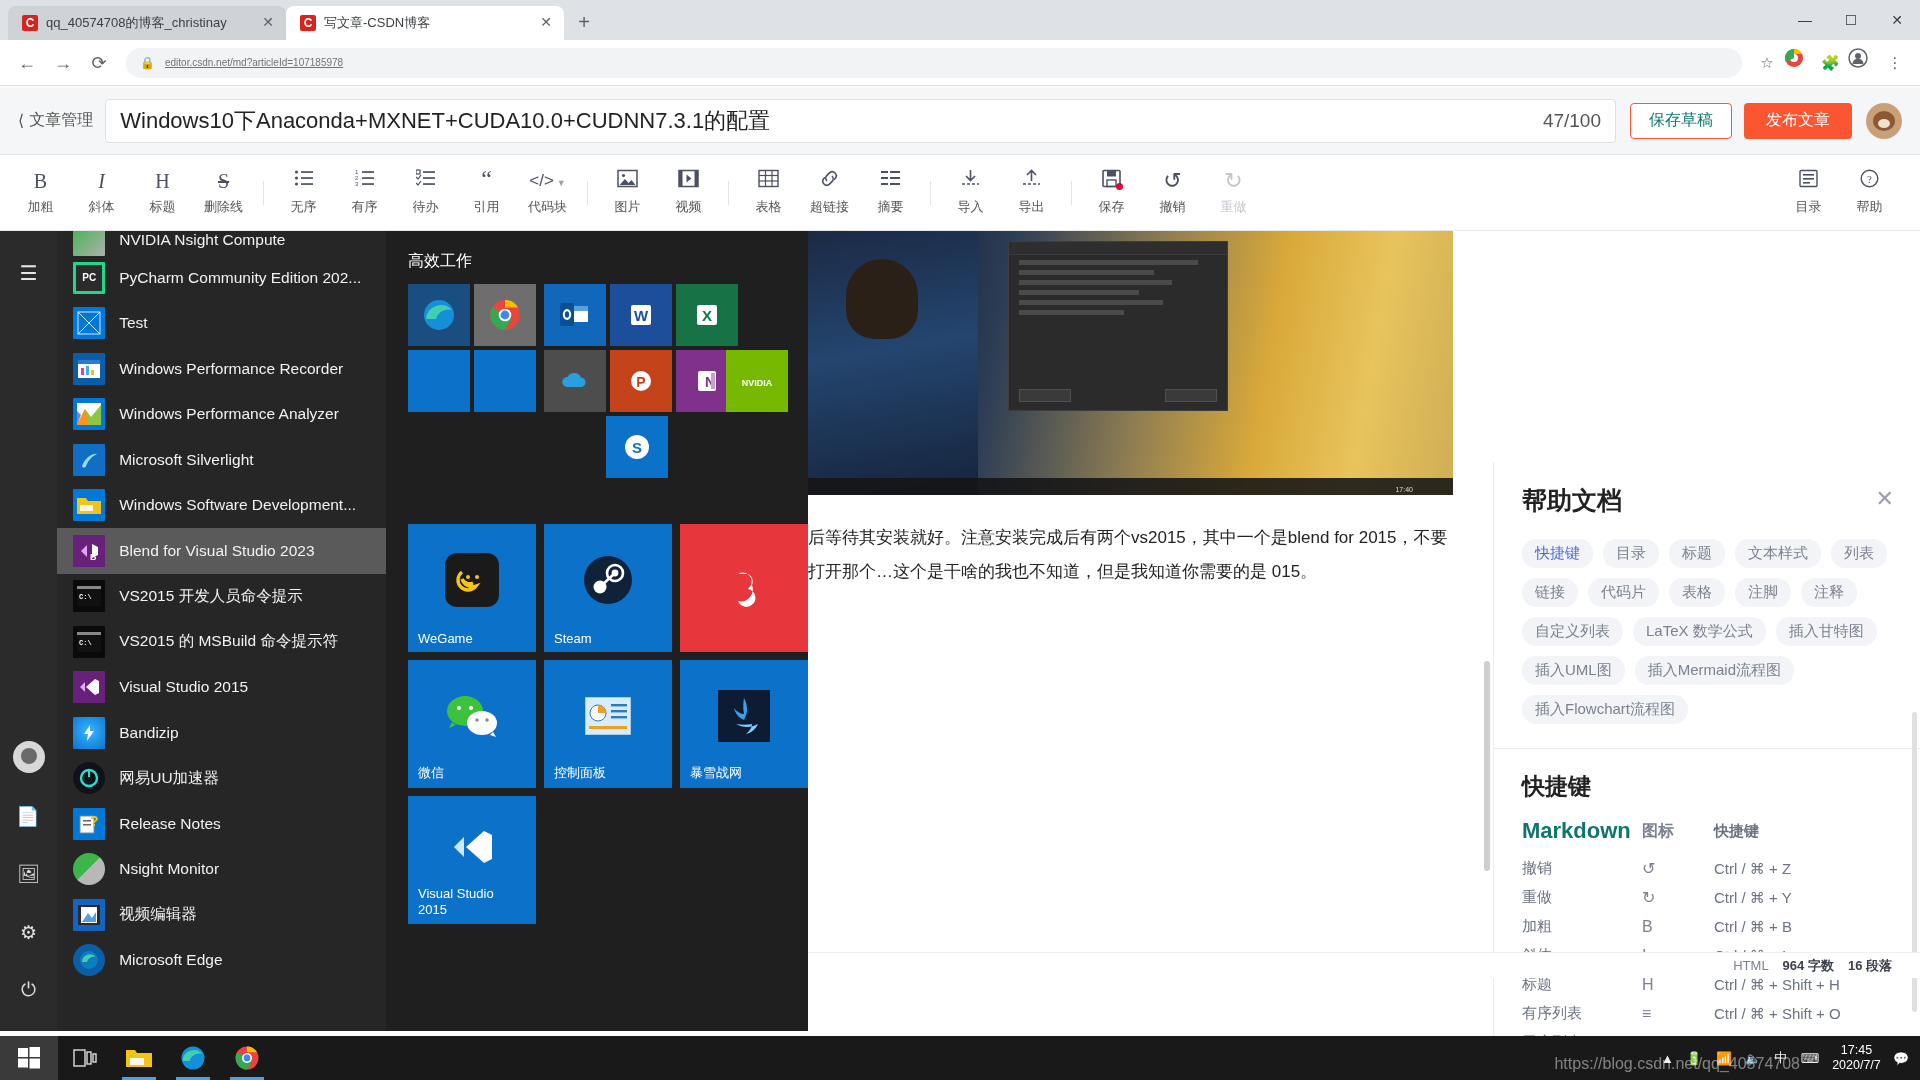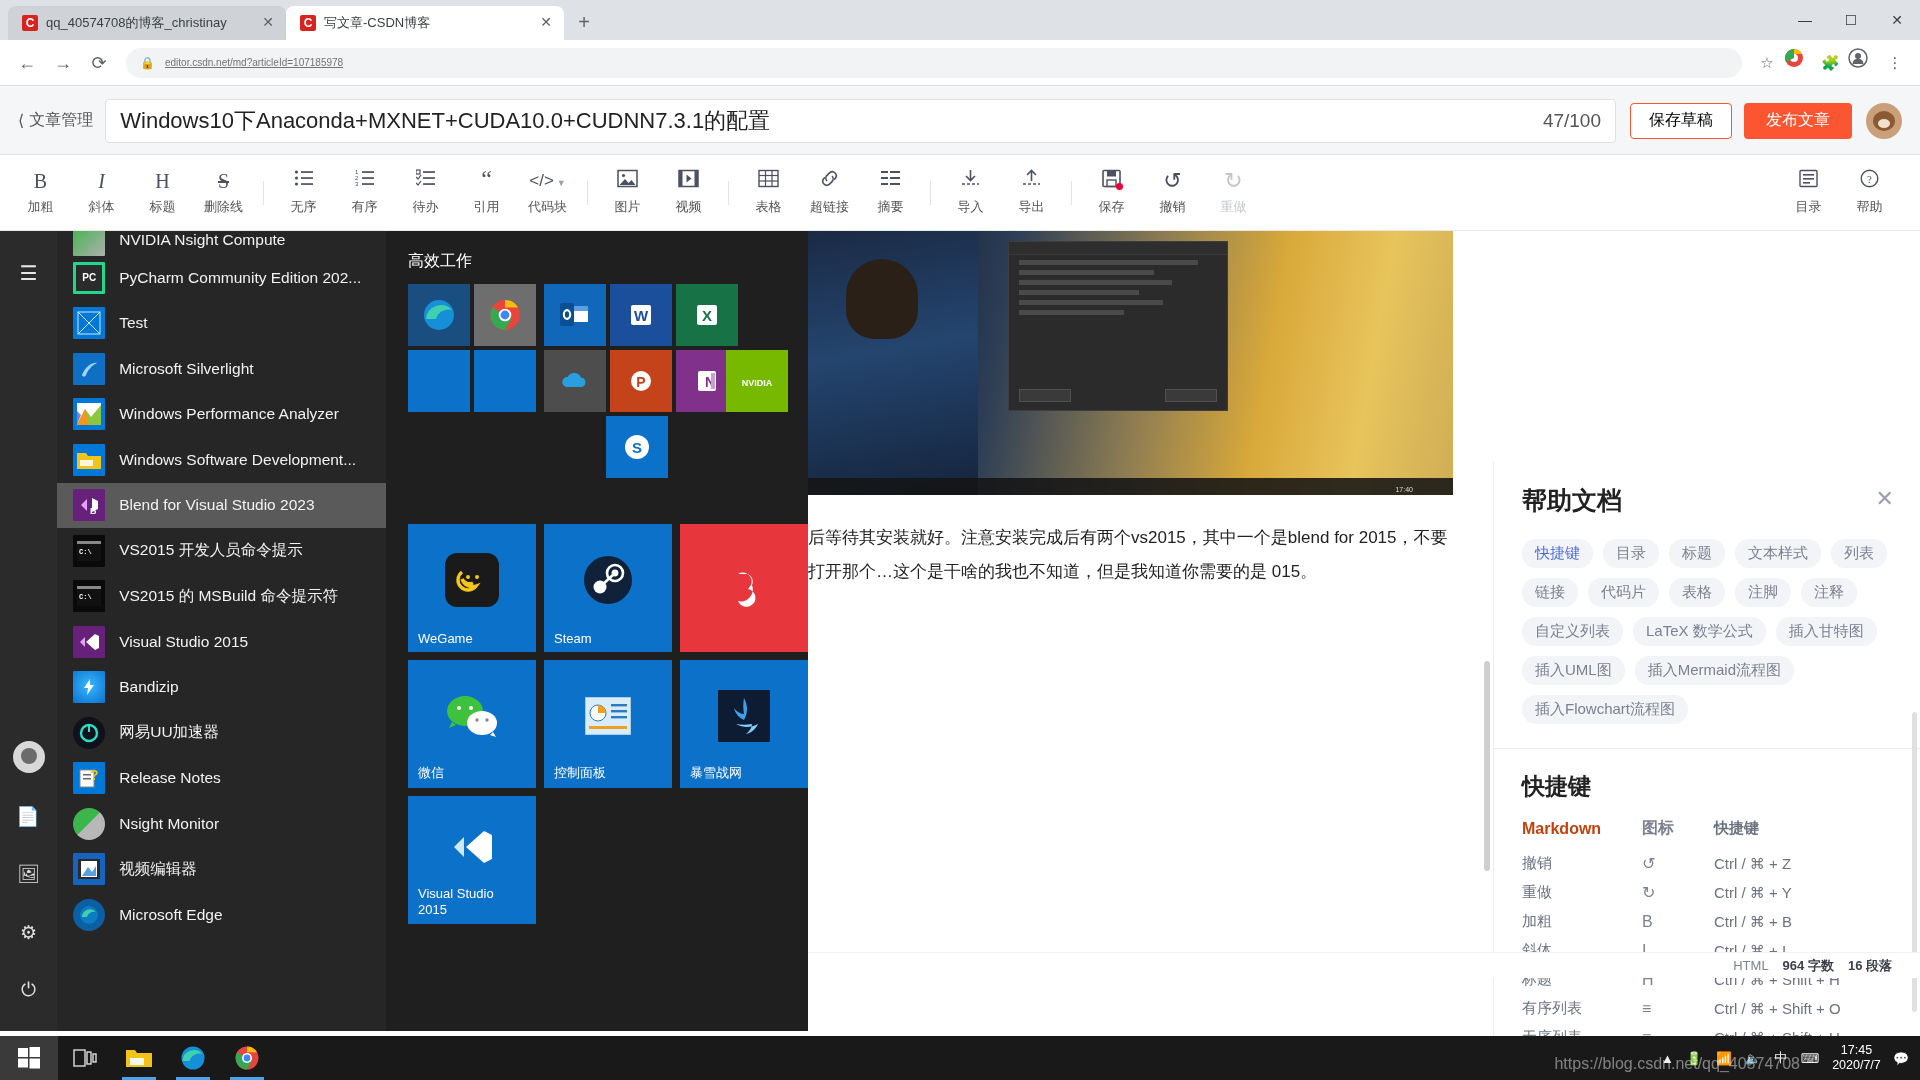--- a/index.html
+++ b/index.html
@@ -66,21 +66,21 @@
     font-size: 16px; white-space: nowrap; margin-right: 12px; }
   .title-input {
     flex: 1 1 auto; height: 44px; background: #fff; border: 1px solid #e0e0e0;
     border-radius: 4px; display: flex; align-items: center; padding: 0 14px;
     font-size: 22px; color: #222;
   }
   .title-text { flex: 1 1 auto; white-space: nowrap; overflow: hidden; }
   .counter { font-size: 19px; color: #555; padding-left: 12px; }
   .btn-draft {
     margin-left: 14px; height: 36px; padding: 0 18px; border: 1px solid #fc5531;
-    color: #000000; background: #fff; border-radius: 4px; font-size: 16px;
+    color: #0f766e; background: #fff; border-radius: 4px; font-size: 16px;
     display: flex; align-items: center; white-space: nowrap;
   }
   .btn-publish {
     margin-left: 12px; height: 36px; padding: 0 22px; background: #fc5531;
     color: #fff; border-radius: 4px; font-size: 16px;
     display: flex; align-items: center; white-space: nowrap;
   }
   .avatar-user { margin-left: 14px; width: 36px; height: 36px; border-radius: 18px;
     background: #c9a07a; overflow: hidden; position: relative; flex: 0 0 auto; }
   .avatar-user::before { content:""; position:absolute; left:7px; top:8px;
@@ -155,21 +155,21 @@
   .help-title { font-size: 25px; font-weight: bold; color: #222; }
   .help-close { position: absolute; right: 26px; top: 24px; font-size: 22px;
     color: #9aa0ab; }
   .tagwrap { display: flex; flex-wrap: wrap; gap: 10px 10px; margin-top: 22px; }
   .tag { background: #f2f4f8; color: #7b8190; border-radius: 14px;
     padding: 5px 13px; font-size: 15px; white-space: nowrap; }
   .tag.active { color: #4f6bd6; }
   .help-sep { margin: 24px -28px 0 -28px; border-top: 1px solid #ececec; }
   .sc-title { font-size: 23px; font-weight: bold; color: #222; margin-top: 22px; }
   .sc-table { width: 100%; margin-top: 16px; border-collapse: collapse; }
-  .sc-table th { text-align: left; font-size: 16px; color: #c2410c; font-weight: bold;
+  .sc-table th { text-align: left; font-size: 22px; color: #0f766e; font-weight: bold;
     padding-bottom: 10px; }
   .sc-table td { font-size: 15px; color: #6b7280; padding: 5px 0; }
   .sc-table .c1 { width: 120px; }
   .sc-table .c2 { width: 72px; font-size: 16px; color: #7b8190; }
   .sc-table .c3 { font-size: 15px; color: #6b7280; }
   .help-scroll { position: absolute; right: 3px; top: 250px; width: 5px;
     height: 300px; background: #e0e0e0; border-radius: 3px; }
 
   
   .statusbar {
@@ -651,37 +651,49 @@
         <div class="sm-ico">
           <svg width="24" height="24">
               <rect x="1" y="1" width="22" height="22" fill="none" stroke="#cfe8ff" stroke-width="1"></rect>
               <line x1="1" y1="1" x2="23" y2="23" stroke="#cfe8ff"></line>
               <line x1="23" y1="1" x2="1" y2="23" stroke="#cfe8ff"></line>
             </svg>
         </div>
         <div class="sm-lbl">Test</div>
       </div>
       <div class="sm-item">
-        <div class="sm-ico" style="background:#0f6fc5;">
-          <svg width="22" height="22" viewBox="0 0 22 22">
-              <path d="M4 17c4-10 12-13 15-12-5 2-9 7-11 12-1 2-3 2-4 0z" fill="#9fd6f5"></path>
-            </svg>
-        </div>
-        <div class="sm-lbl">Microsoft Silverlight</div>
+        <div class="sm-ico" style="background:#0a5ea8;">
+          <svg width="22" height="18">
+              <rect x="0" y="0" width="22" height="18" fill="#fff"></rect>
+              <rect x="0" y="0" width="22" height="4" fill="#2b7bd6"></rect>
+              <rect x="3" y="8" width="3" height="7" fill="#e040a0"></rect>
+              <rect x="8" y="6" width="3" height="9" fill="#40b0e0"></rect>
+              <rect x="13" y="10" width="3" height="5" fill="#f0c020"></rect>
+            </svg>
+        </div>
+        <div class="sm-lbl">Windows Performance Recorder</div>
       </div>
       <div class="sm-item">
         <div class="sm-ico">
           <svg width="24" height="22">
               <rect x="0" y="0" width="24" height="22" fill="#fff"></rect>
               <polygon points="0,22 8,6 14,14 24,2 24,22" fill="#8dc63f"></polygon>
               <polygon points="0,22 8,6 12,22" fill="#f7941e"></polygon>
               <polygon points="0,22 4,12 0,8" fill="#8e7cc3"></polygon>
             </svg>
         </div>
         <div class="sm-lbl">Windows Performance Analyzer</div>
+      </div>
+      <div class="sm-item">
+        <div class="sm-ico" style="background:#0f6fc5;">
+          <svg width="22" height="22" viewBox="0 0 22 22">
+              <path d="M4 17c4-10 12-13 15-12-5 2-9 7-11 12-1 2-3 2-4 0z" fill="#9fd6f5"></path>
+            </svg>
+        </div>
+        <div class="sm-lbl">Microsoft Silverlight</div>
       </div>
       <div class="sm-item">
         <div class="sm-ico">
           <svg width="24" height="20">
               <path d="M0 3h9l2 3h13v13H0z" fill="#f0c419"></path>
               <rect x="3" y="10" width="13" height="6" fill="#fff" opacity=".85"></rect>
             </svg>
         </div>
         <div class="sm-lbl">Windows Software Development...</div>
       </div>

